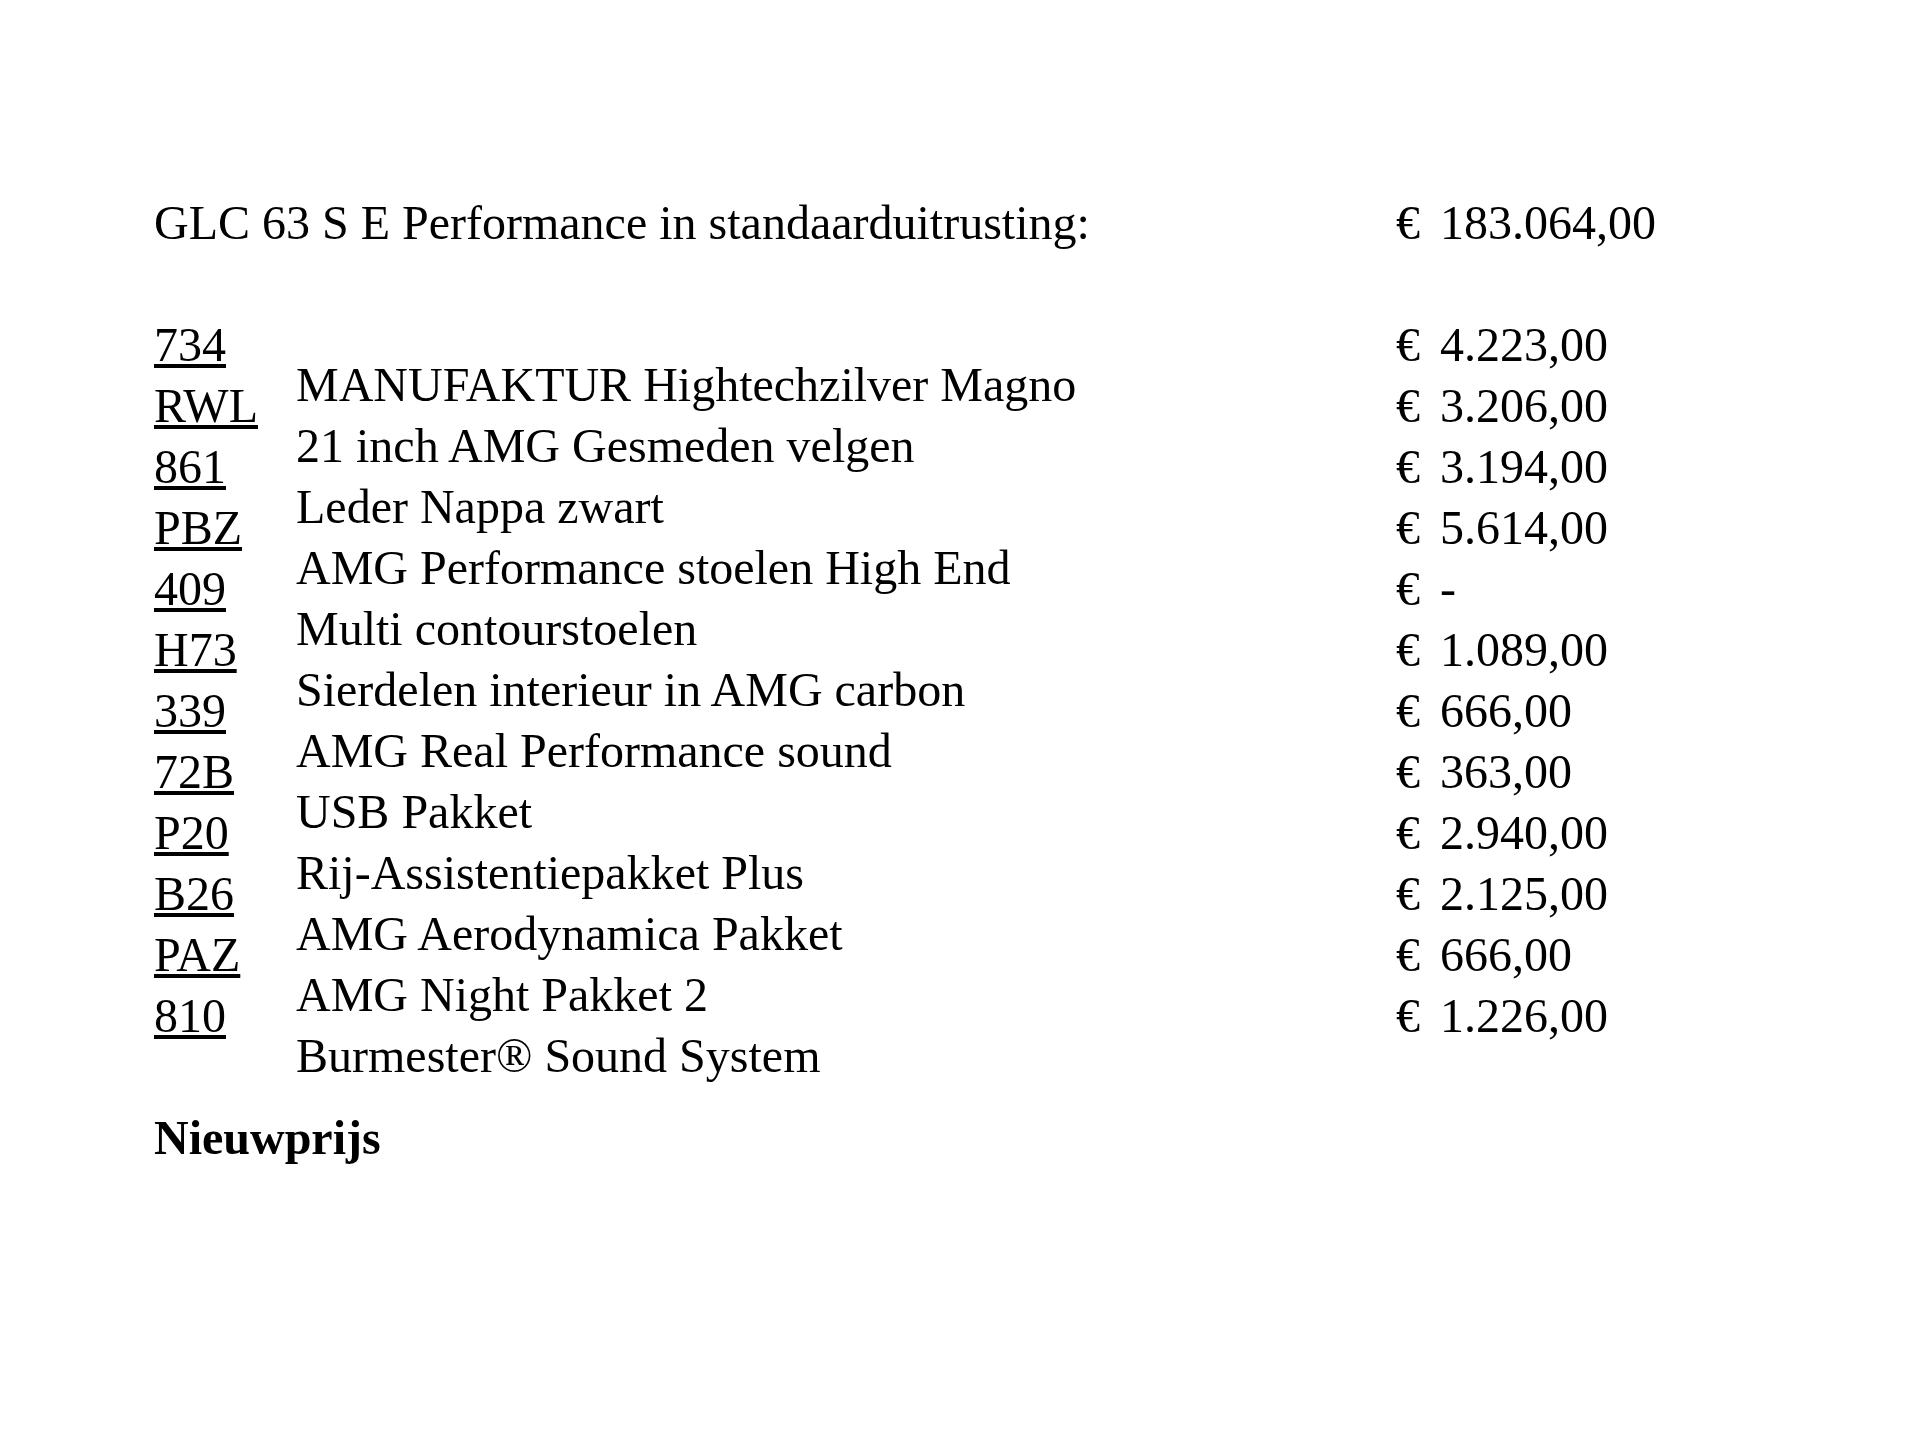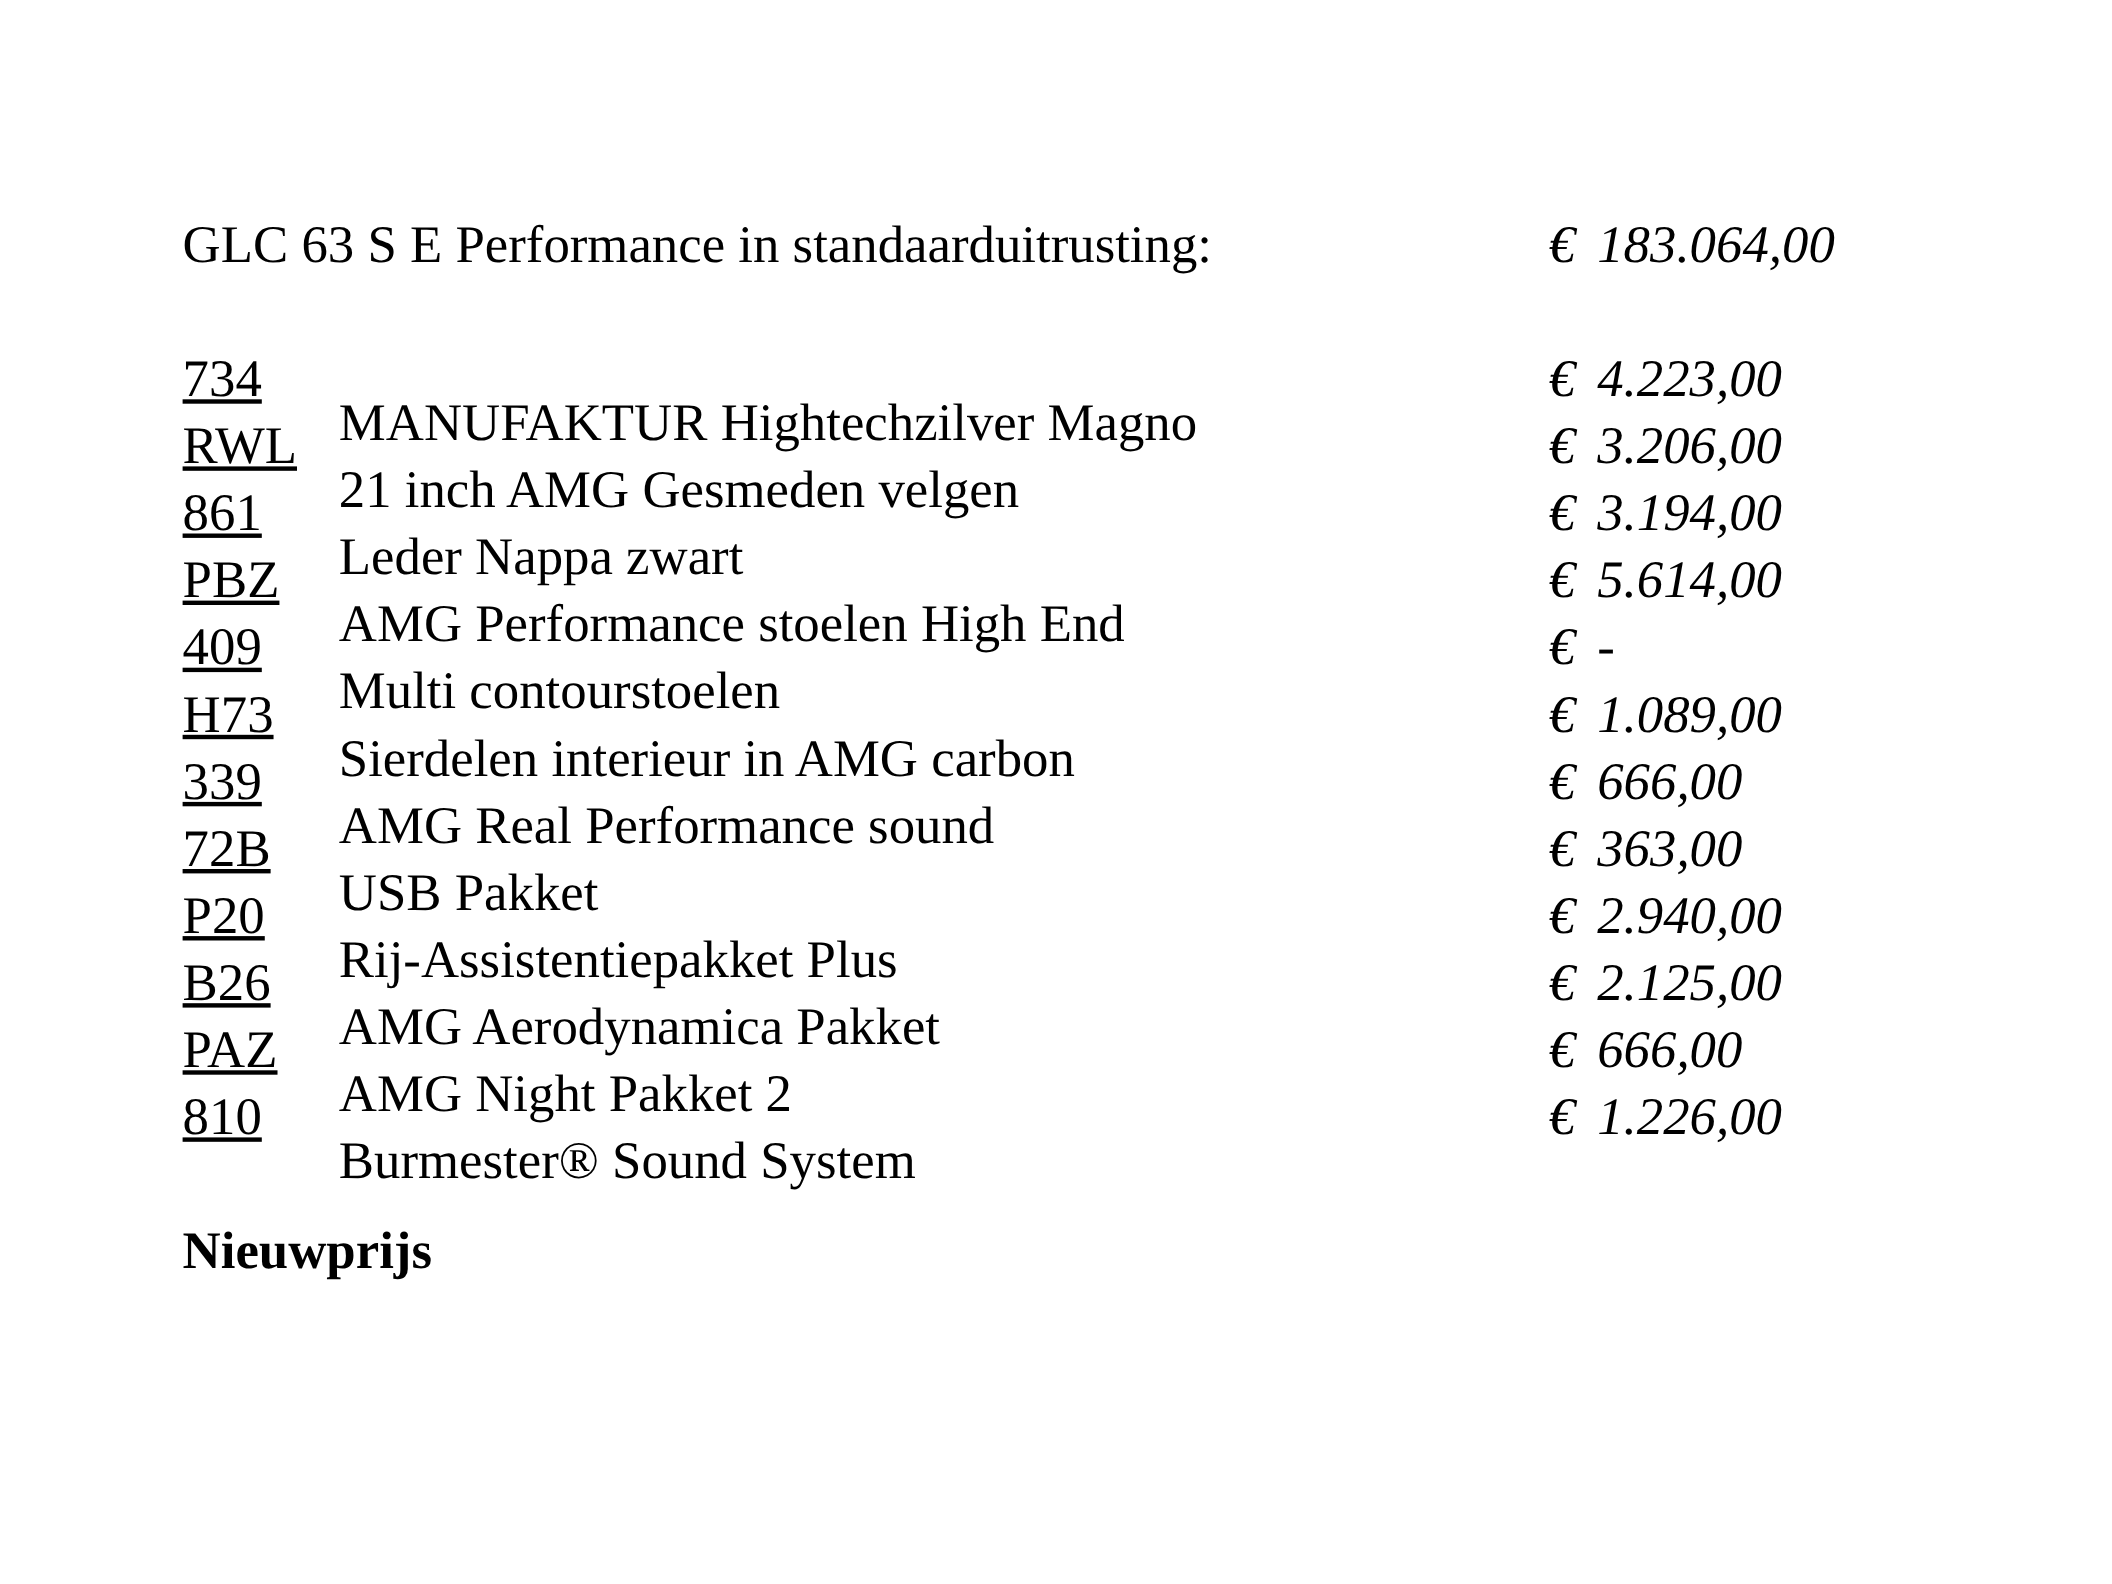--- a/index.html
+++ b/index.html
@@ -16,38 +16,37 @@
     position: relative;
     width: 1920px;
     height: 1440px;
     background: #ffffff;
     font-family: "Liberation Serif", "DejaVu Serif", serif;
     font-size: 48px;
     color: #000000;
   }
   .content {
     position: absolute;
-    left: 166px;
+    left: 154px;
     top: 192px;
     width: 1700px;
   }
   .row {
     display: grid;
     grid-template-columns: 142px 1100px auto;
     height: 61px;
     line-height: 61px;
     white-space: nowrap;
   }
   .span2 {
     grid-column: 1 / 3;
   }
   .price {
     grid-column: 3;
     word-spacing: 8px; 
-    font-style: italic;
   }
   .code  { grid-column: 1; text-decoration: underline; }
   .name  { grid-column: 2; margin-top: 40px; }
   .spacer {
     height: 61px;
   }
   .total-row {
     font-weight: bold;
   }
 </style>

